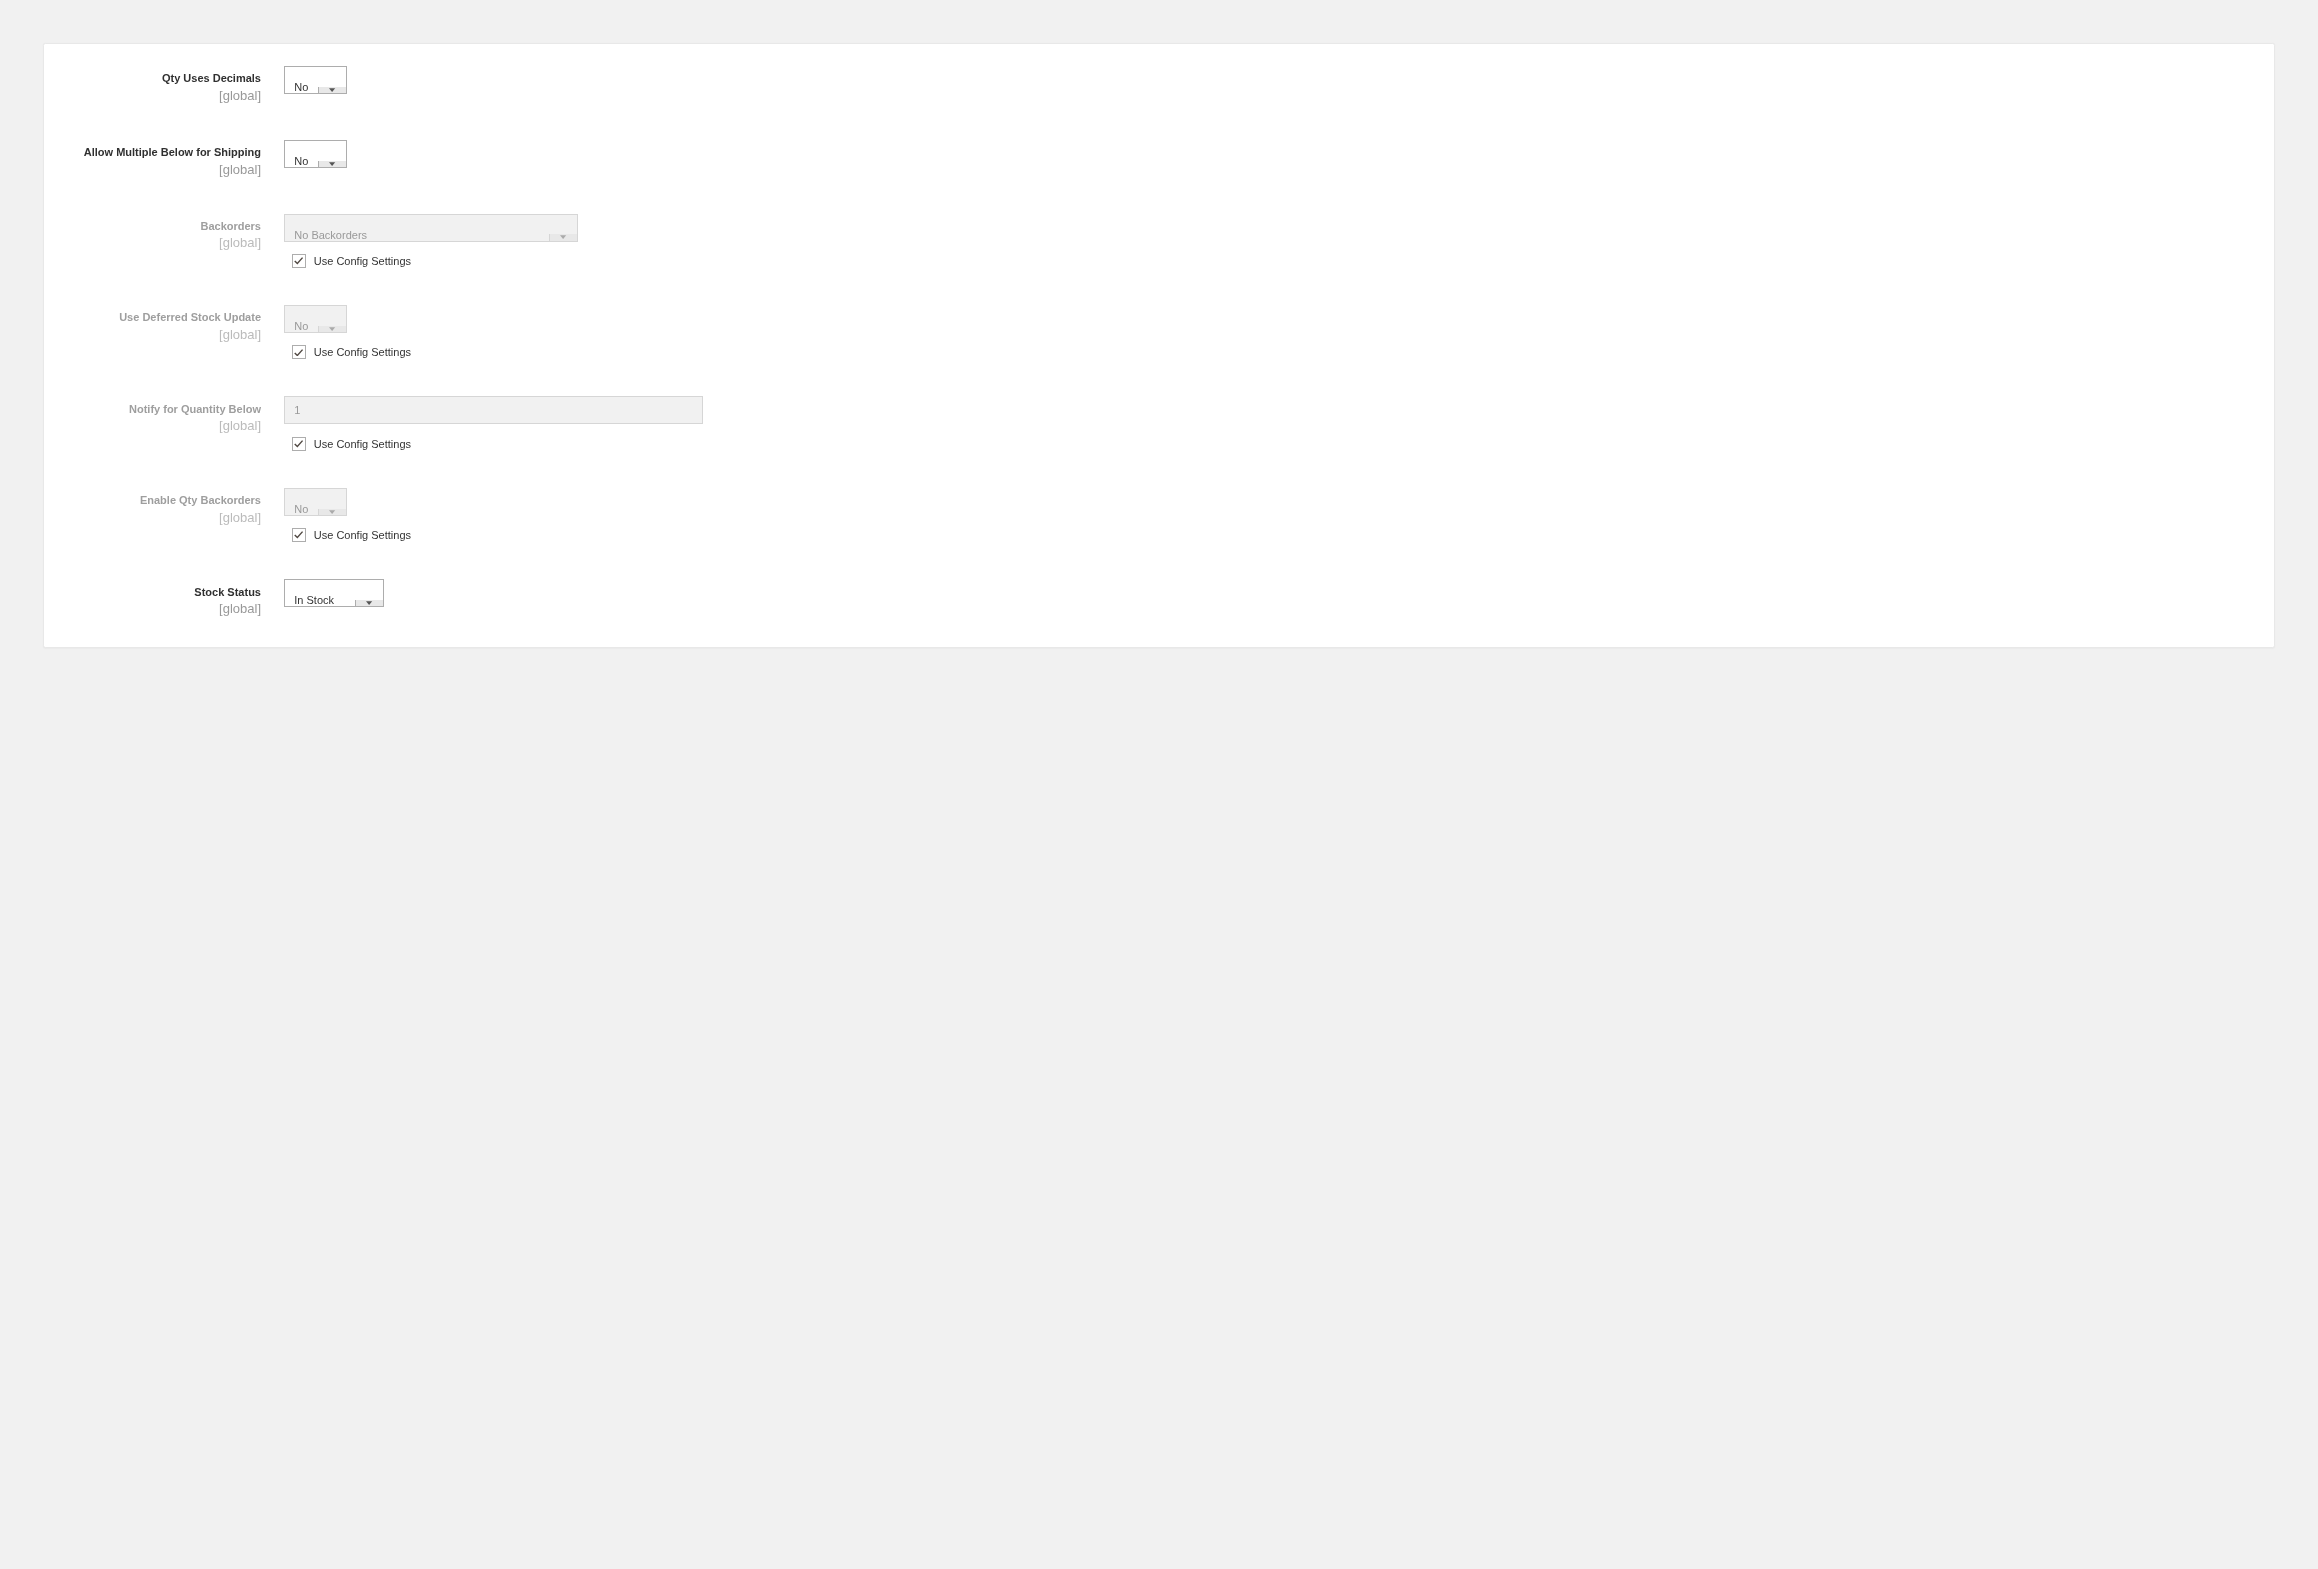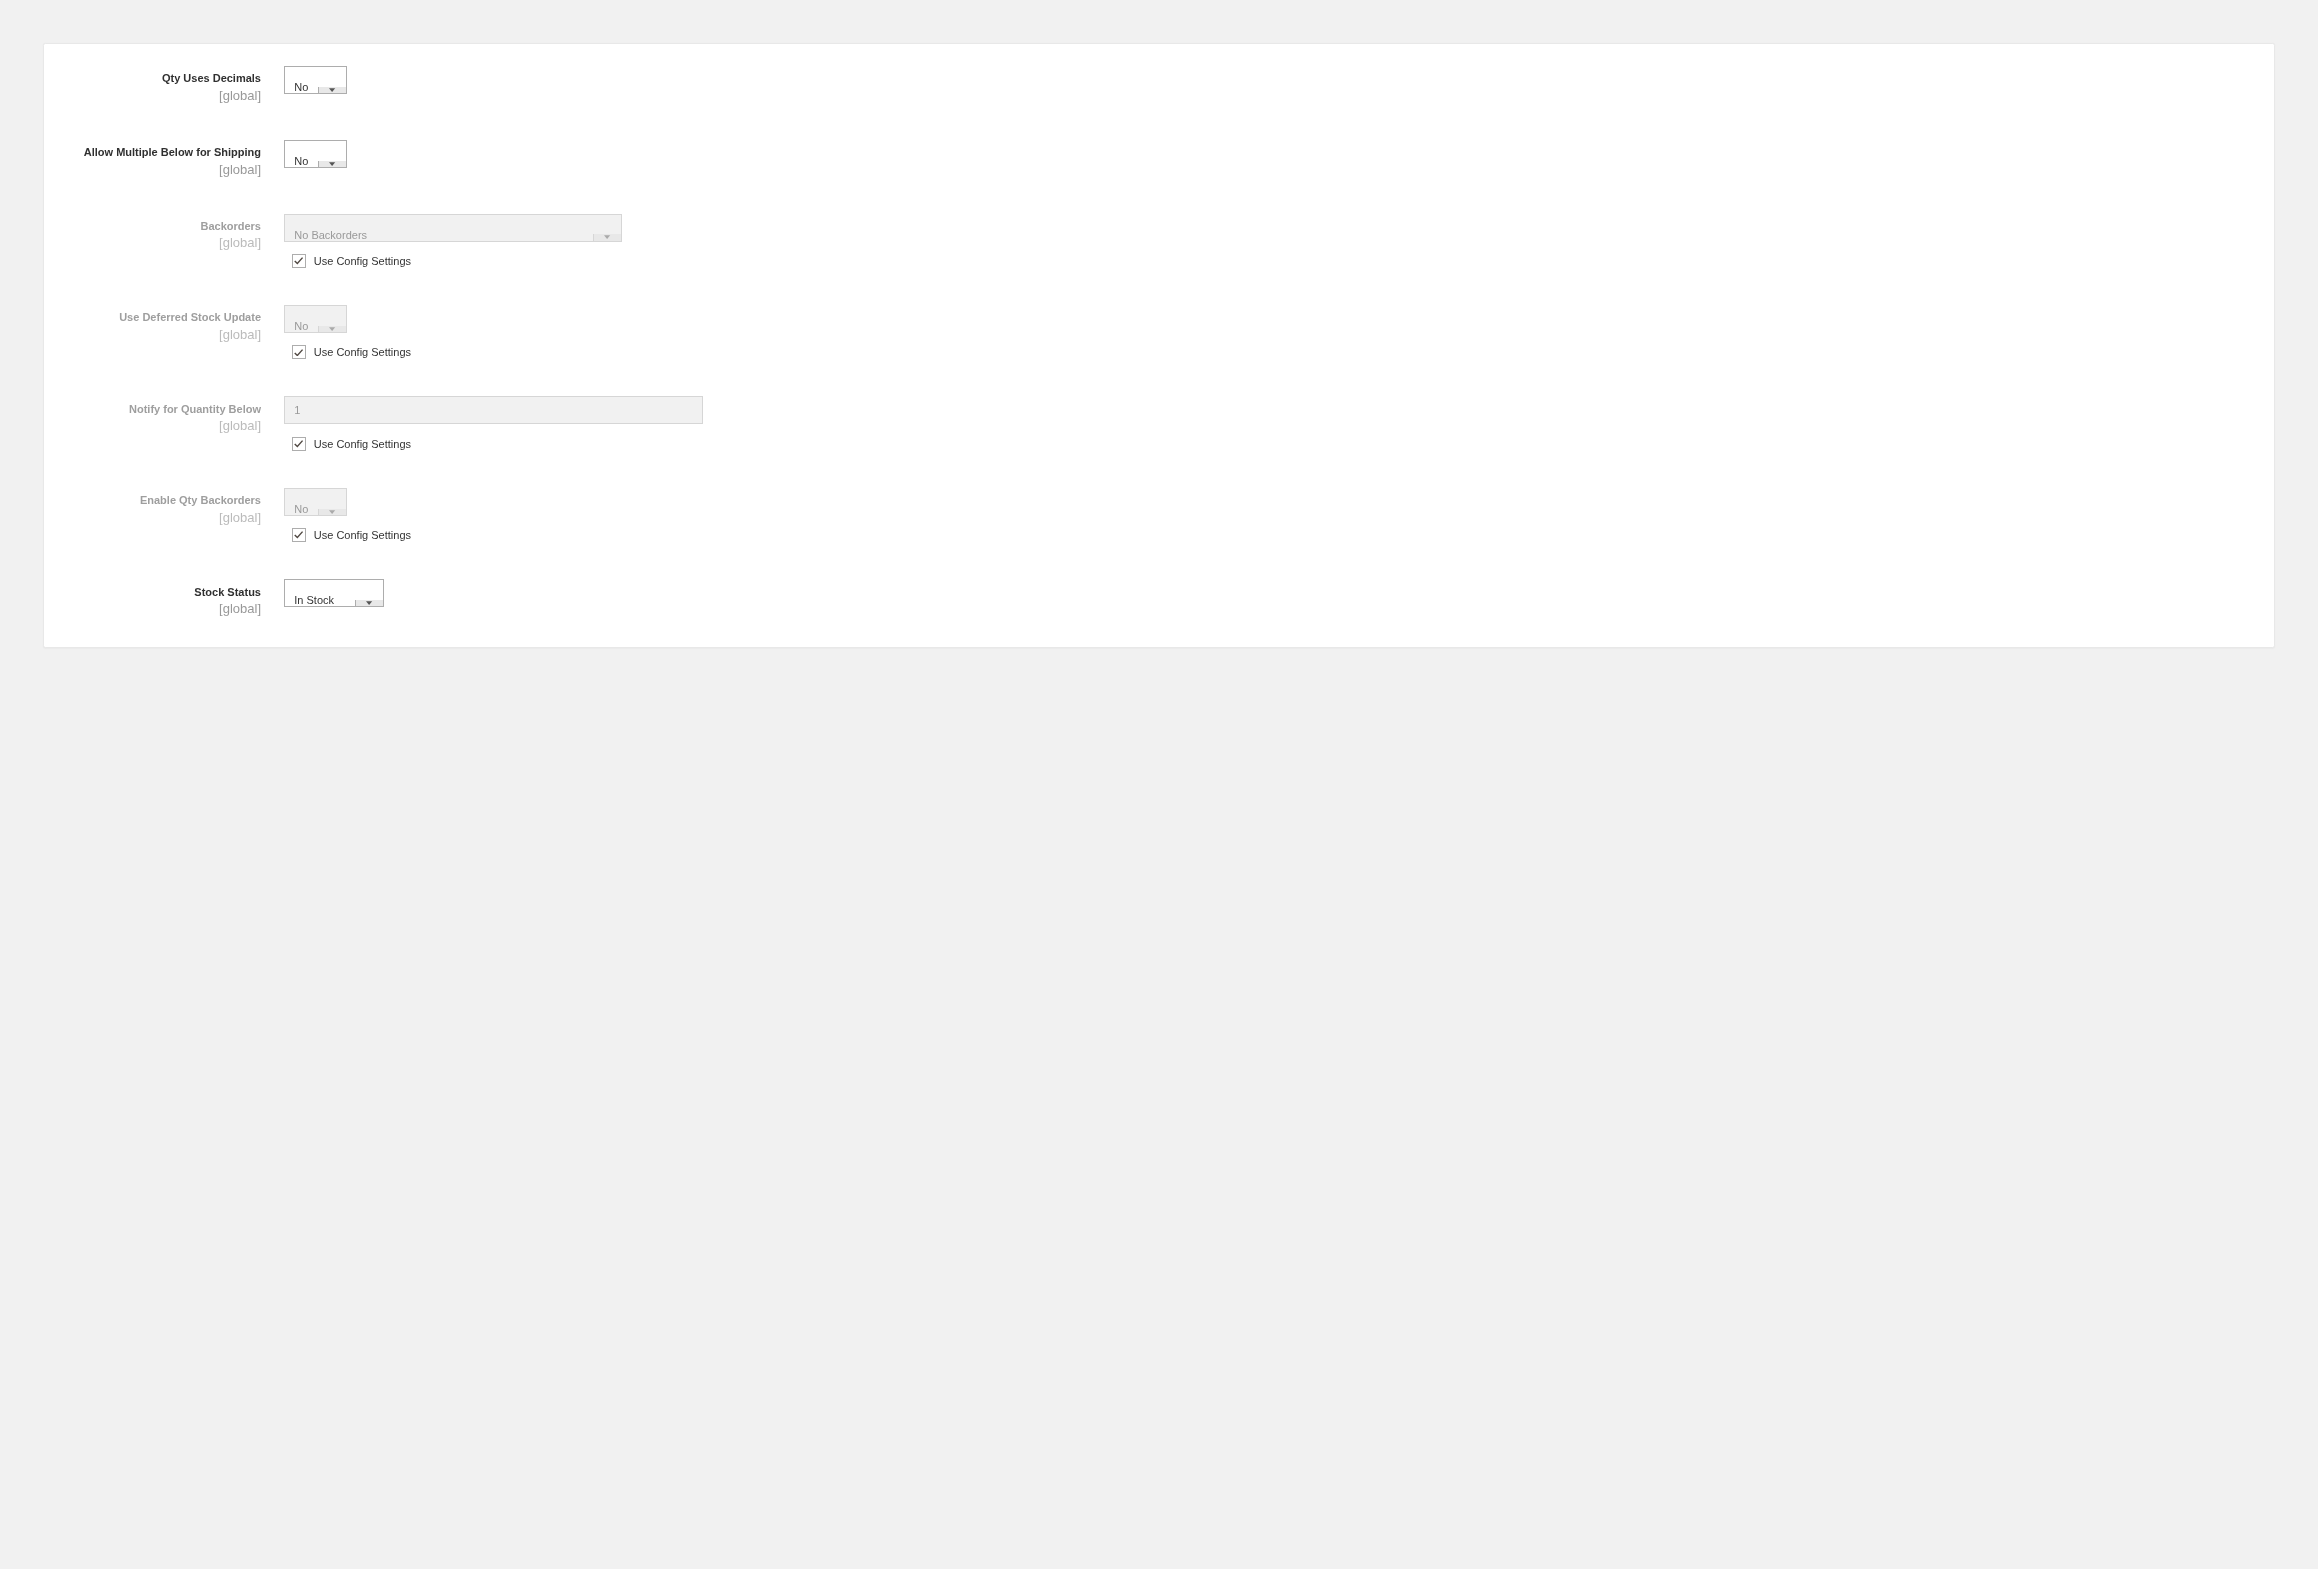--- a/index.html
+++ b/index.html
@@ -101,21 +101,21 @@
       width: 6.2px;
       height: 6.2px;
     }
     .select-toggle svg path {
       fill: #555;
     }
     .select-wrap.disabled .select-toggle svg path {
       fill: #aaa;
     }
     .select-wide {
-      width: 338px;
+      width: 294px;
     }
     .select-wide .select-value {
       flex: 1;
     }
     .select-med .select-value {
       min-width: 70px;
     }
     .text-input {
       width: 419px;
       height: 28px;

